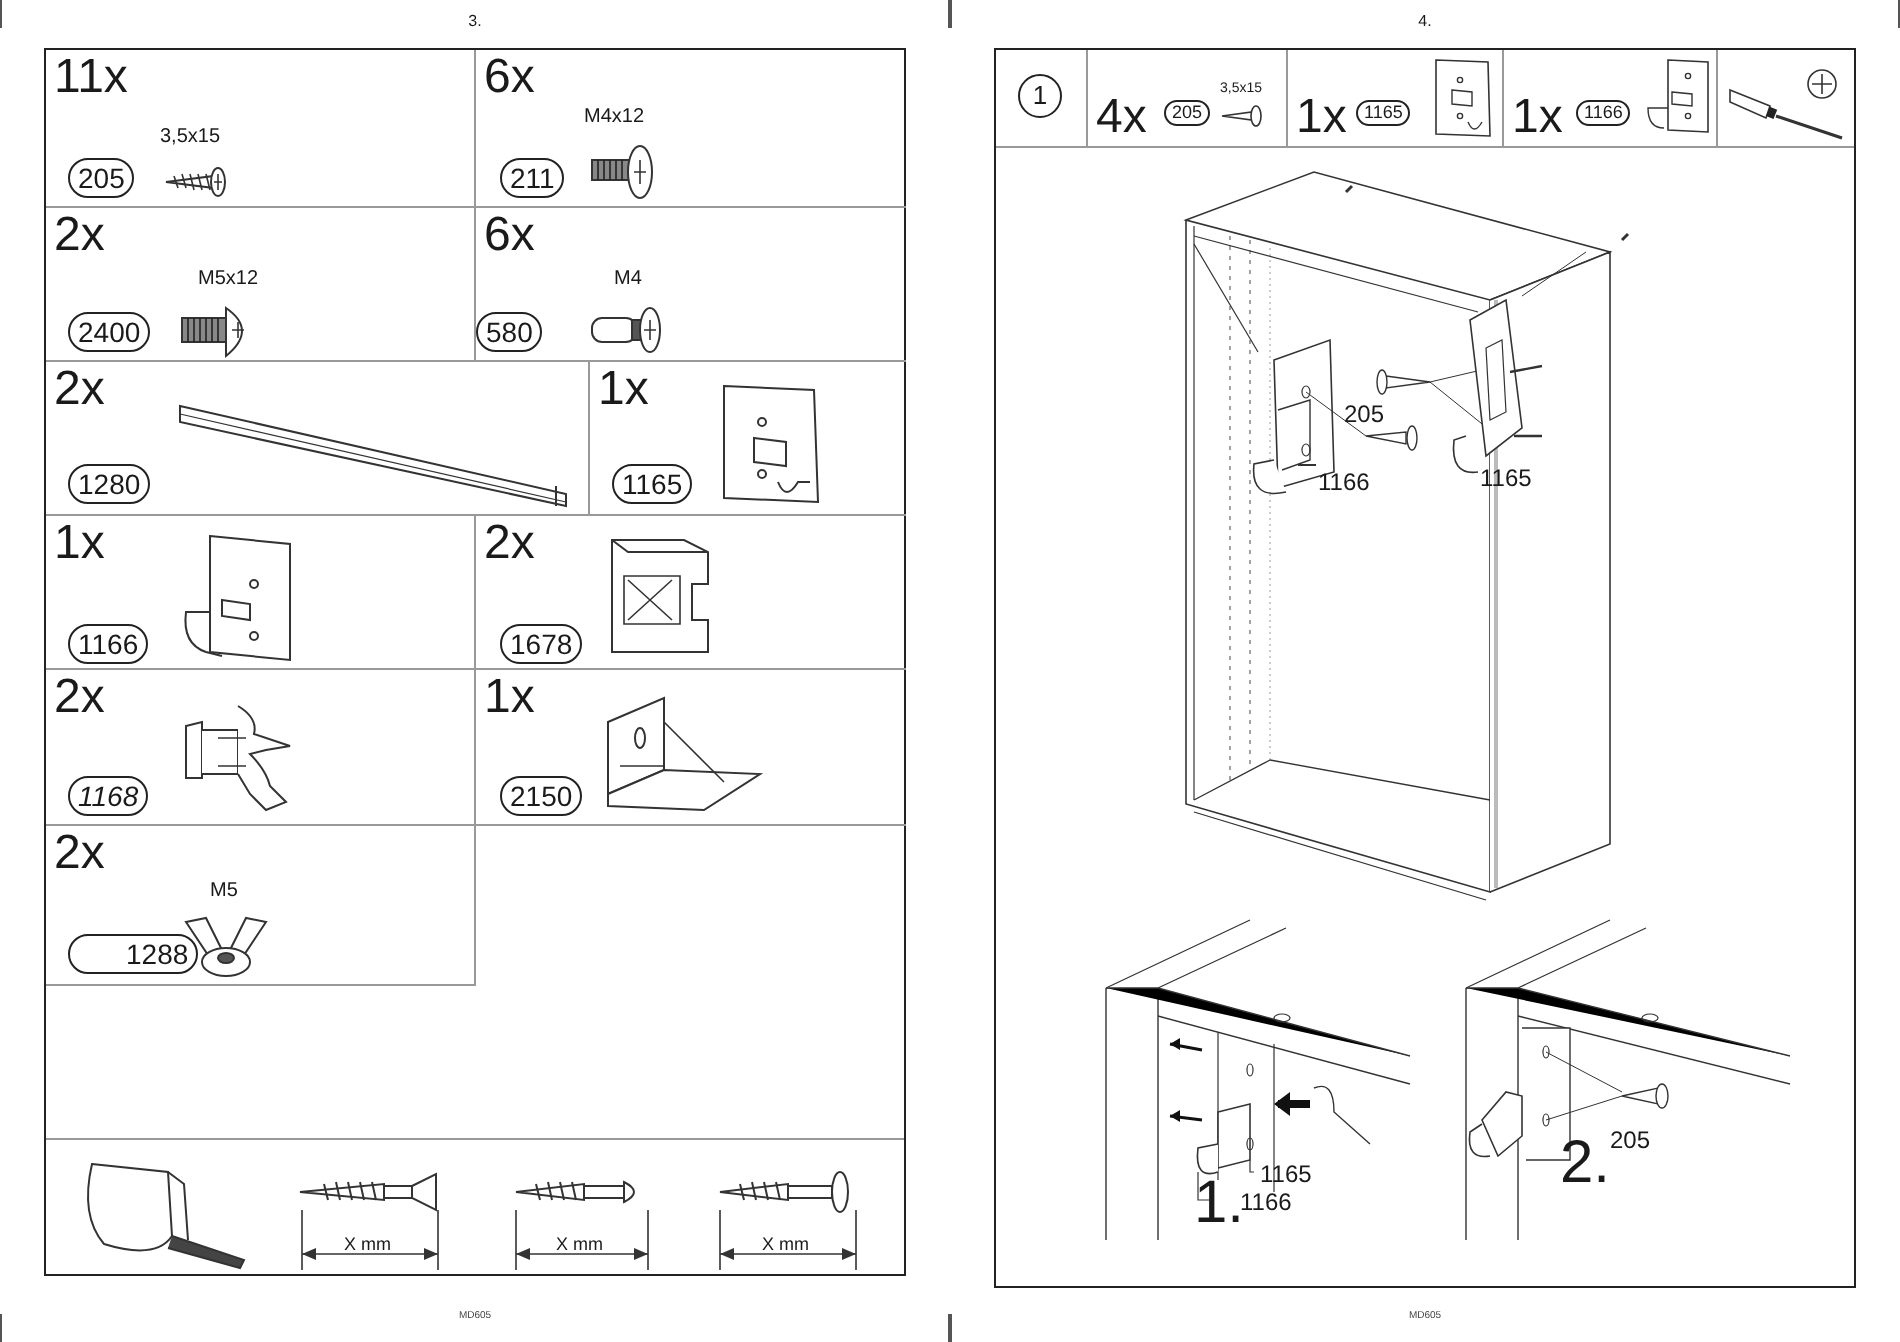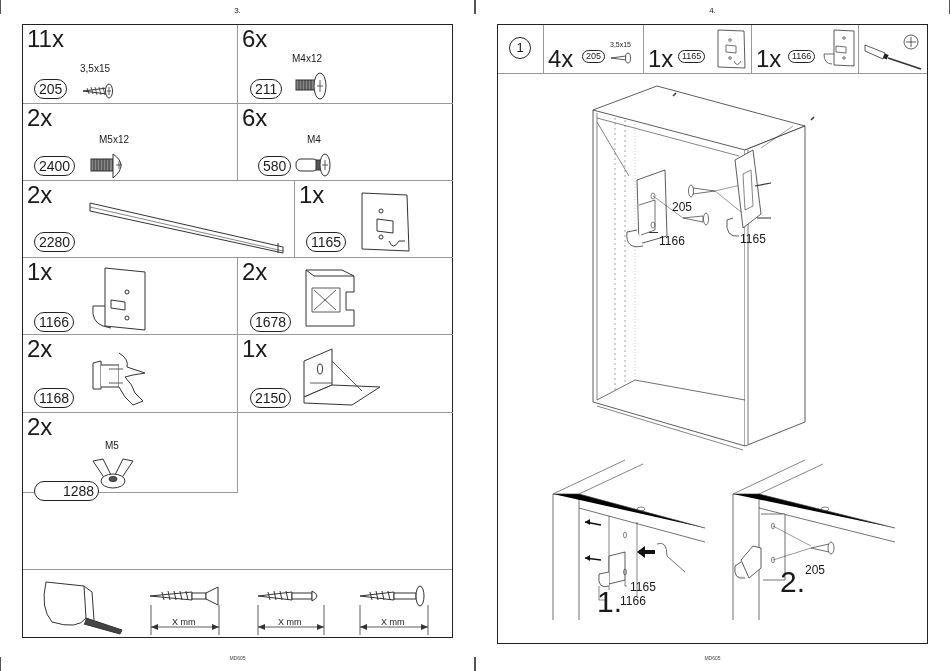--- a/index.html
+++ b/index.html
@@ -66,32 +66,32 @@
     <svg style="left:66px;top:48px" width="40" height="28">
       <rect x="2" y="7" width="22" height="12" fill="#888" stroke="#333"></rect>
       <path d="M5 7 v12 M8 7 v12 M11 7 v12 M14 7 v12 M17 7 v12 M20 7 v12" stroke="#222" stroke-width="0.8"></path>
       <path d="M24 2 Q40 13 24 26 Z" fill="#fff" stroke="#333"></path>
       <path d="M30 9 v8 M27 13 h6" stroke="#333" stroke-width="0.8"></path>
     </svg>
   </div>
   <div class="cell" style="left:238px;top:104px;width:215px;height:77px;border-right:none;">
     <div class="qty">6x</div>
     <div class="spec" style="left:69px;top:30px;">M4</div>
-    <div class="badge" style="left:0;top:52px;margin-left:20px;">580</div>
+    <div class="badge" style="left:0;top:52px;">580</div>
     <svg style="left:56px;top:48px" width="40" height="28">
       <rect x="2" y="7" width="22" height="12" rx="5" fill="#fff" stroke="#333"></rect>
       <rect x="22" y="8" width="6" height="10" fill="#555" stroke="#333"></rect>
       <ellipse cx="31" cy="13" rx="5" ry="11" fill="#fff" stroke="#333"></ellipse>
       <path d="M31 8 v10 M28 13 h6" stroke="#333" stroke-width="0.8"></path>
     </svg>
   </div>
 
   <div class="cell" style="left:23px;top:181px;width:272px;height:77px;">
     <div class="qty">2x</div>
-    <div class="badge" style="left:11px;top:51px;">2280</div>
+    <div class="badge" style="left:11px;top:51px;">1280</div>
     <svg style="left:65px;top:20px" width="200" height="55">
       <path d="M2 2 L195 46 L195 52 L2 10 Z" fill="#fff" stroke="#333"></path>
       <path d="M2 6 L195 50" stroke="#333" stroke-width="0.6"></path>
       <path d="M190 42 L190 52" stroke="#333"></path>
     </svg>
   </div>
   <div class="cell" style="left:295px;top:181px;width:158px;height:77px;border-right:none;">
     <div class="qty">1x</div>
     <div class="badge" style="left:11px;top:51px;">1165</div>
     <svg style="left:64px;top:10px" width="56" height="64">
@@ -120,21 +120,21 @@
     <svg style="left:64px;top:8px" width="60" height="68">
       <path d="M4 4 L40 4 L52 10 L52 26 L44 26 L44 44 L52 44 L52 60 L4 60 Z" fill="#fff" stroke="#333"></path>
       <path d="M4 4 L12 10 L52 10" fill="none" stroke="#333"></path>
       <path d="M12 24 L34 44 M34 24 L12 44" stroke="#333" stroke-width="0.8"></path>
       <path d="M10 22 L38 22 L38 46 L10 46 Z" fill="none" stroke="#333" stroke-width="0.8"></path>
     </svg>
   </div>
 
   <div class="cell" style="left:23px;top:335px;width:215px;height:78px;">
     <div class="qty">2x</div>
-    <div class="badge" style="left:11px;top:53px;">1168</div>
+    <div class="badge" style="left:11px;top:53px;font-style:italic;">1168</div>
     <svg style="left:66px;top:14px" width="60" height="62">
       <path d="M4 14 L12 12 L12 40 L4 40 Z" fill="#fff" stroke="#333"></path>
       <path d="M12 16 L30 16 L30 38 L12 38" fill="#fff" stroke="#333"></path>
       <path d="M30 4 Q40 10 38 18 L56 24 L44 26 L36 28 Q44 36 46 44 L54 52 L44 56 L36 48 L30 38" fill="#fff" stroke="#333"></path>
       <path d="M20 20 L34 20 M20 34 L34 34" stroke="#333" stroke-width="0.8"></path>
     </svg>
   </div>
   <div class="cell" style="left:238px;top:335px;width:215px;height:78px;border-right:none;">
     <div class="qty">1x</div>
     <div class="badge" style="left:12px;top:53px;">2150</div>
@@ -142,21 +142,21 @@
       <path d="M2 14 L30 2 L30 38 L2 50 Z" fill="#fff" stroke="#333"></path>
       <path d="M2 50 L30 38 L78 40 L50 58 L2 56 Z" fill="#fff" stroke="#333"></path>
       <ellipse cx="18" cy="22" rx="2.5" ry="5" fill="none" stroke="#333"></ellipse>
       <path d="M8 36 L30 36 M30 14 L60 44" stroke="#333" stroke-width="0.8"></path>
     </svg>
   </div>
 
   <div class="cell" style="left:23px;top:413px;width:215px;height:80px;">
     <div class="qty">2x</div>
     <div class="spec" style="left:82px;top:27px;">M5</div>
-    <div class="badge" style="left:11px;top:68px;padding-left:28px;">1288</div>
+    <div class="badge" style="left:11px;top:54px;padding-left:28px;">1288</div>
     <svg style="left:66px;top:44px" width="48" height="36">
       <path d="M4 4 L14 2 L22 18 L16 22 Z" fill="#fff" stroke="#333"></path>
       <path d="M44 4 L34 2 L26 18 L32 22 Z" fill="#fff" stroke="#333"></path>
       <ellipse cx="24" cy="24" rx="12" ry="7" fill="#fff" stroke="#333"></ellipse>
       <ellipse cx="24" cy="22" rx="4" ry="2.5" fill="#555" stroke="#333"></ellipse>
     </svg>
   </div>
 
   <div style="position:absolute;left:23px;top:569px;width:429px;height:1px;background:#999;"></div>
   <svg style="left:38px;top:578px" width="90" height="56">

